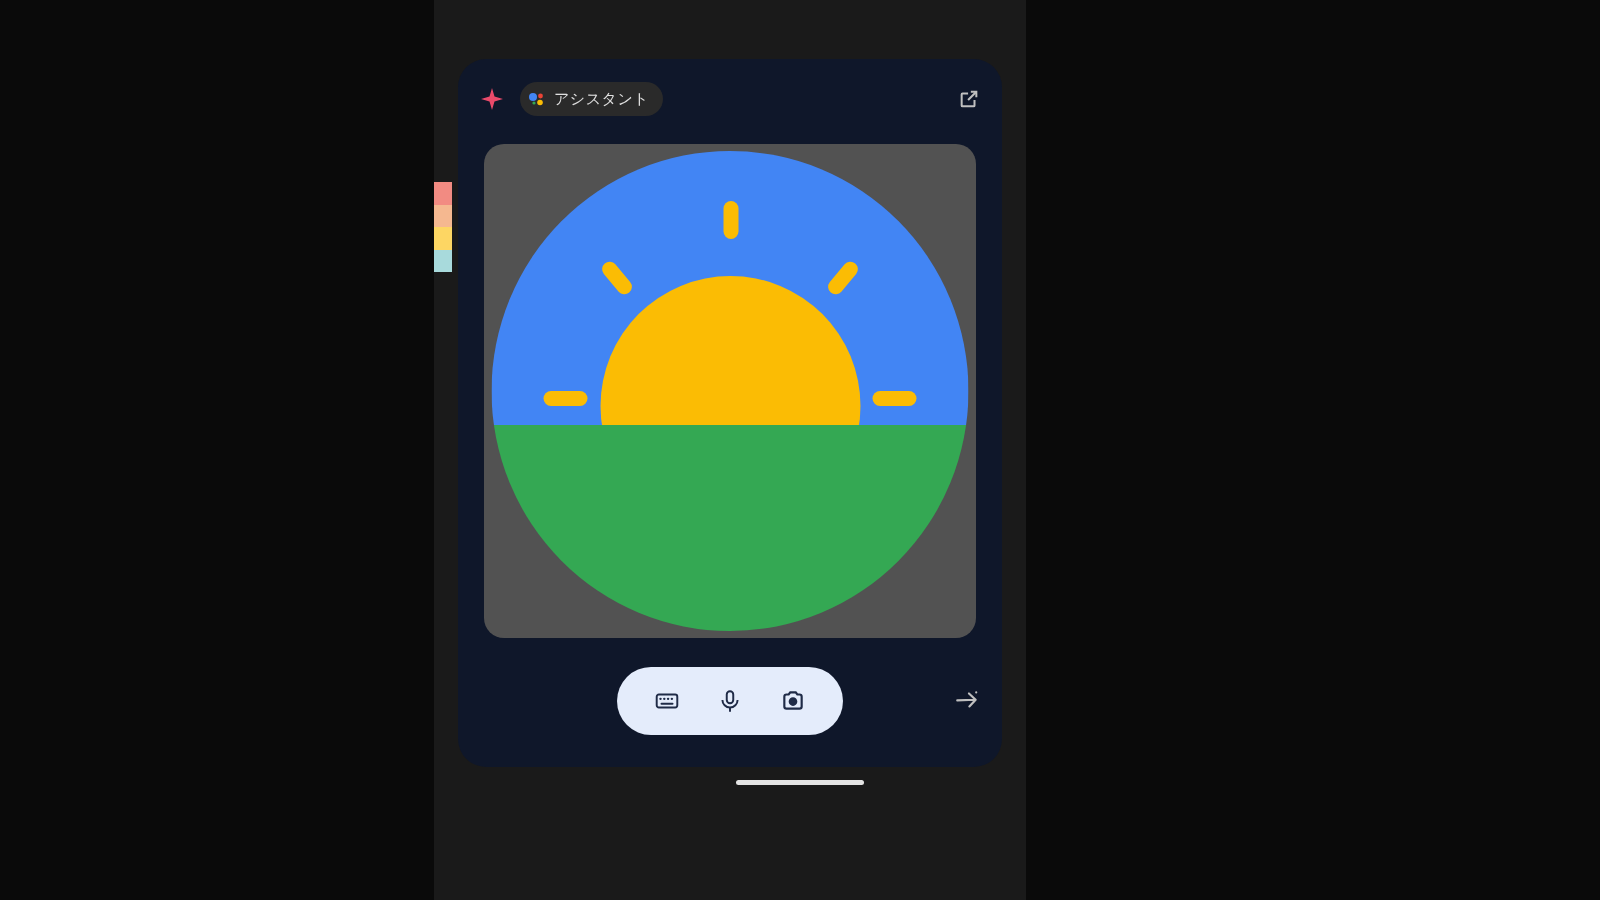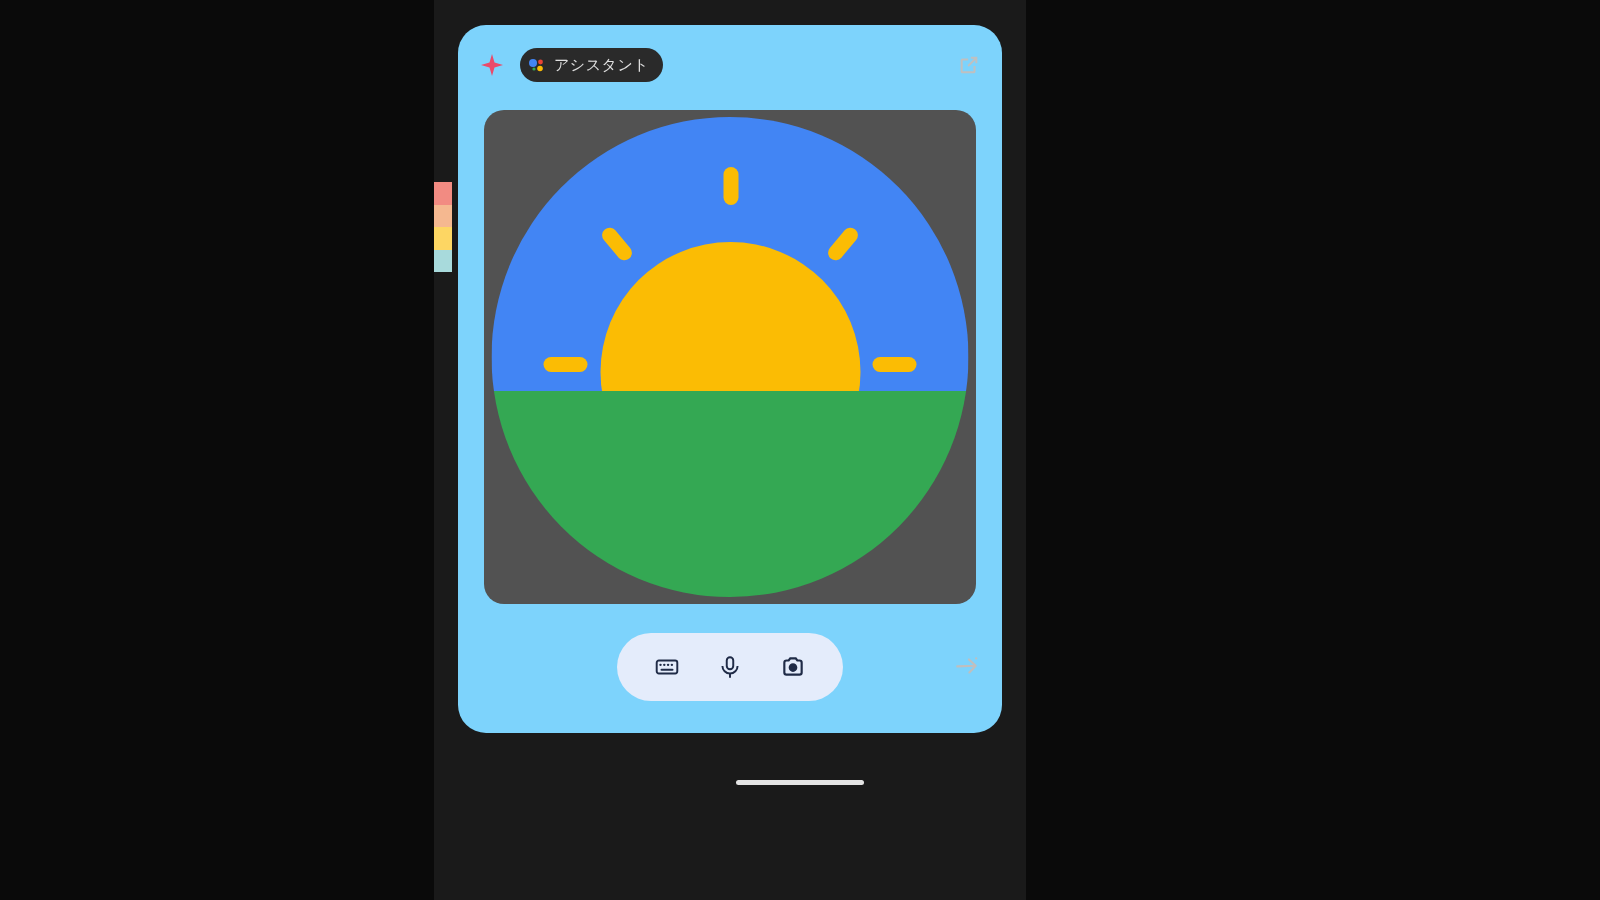--- a/index.html
+++ b/index.html
@@ -31,24 +31,24 @@
     .strip-seg {
       flex: 1;
     }
     .strip-1 { background: #f28b82; }
     .strip-2 { background: #f5b890; }
     .strip-3 { background: #fdd663; }
     .strip-4 { background: #a8dadc; }
     .assistant-card {
       position: absolute;
       left: 458px;
-      top: 25px;
+      top: 59px;
       width: 544px;
       height: 708px;
-      background: #7dd3fc;
+      background: #0f172a;
       border-radius: 28px;
       overflow: hidden;
     }
     .card-header {
       position: absolute;
       top: 22px;
       left: 22px;
       right: 22px;
       height: 36px;
       display: flex;

